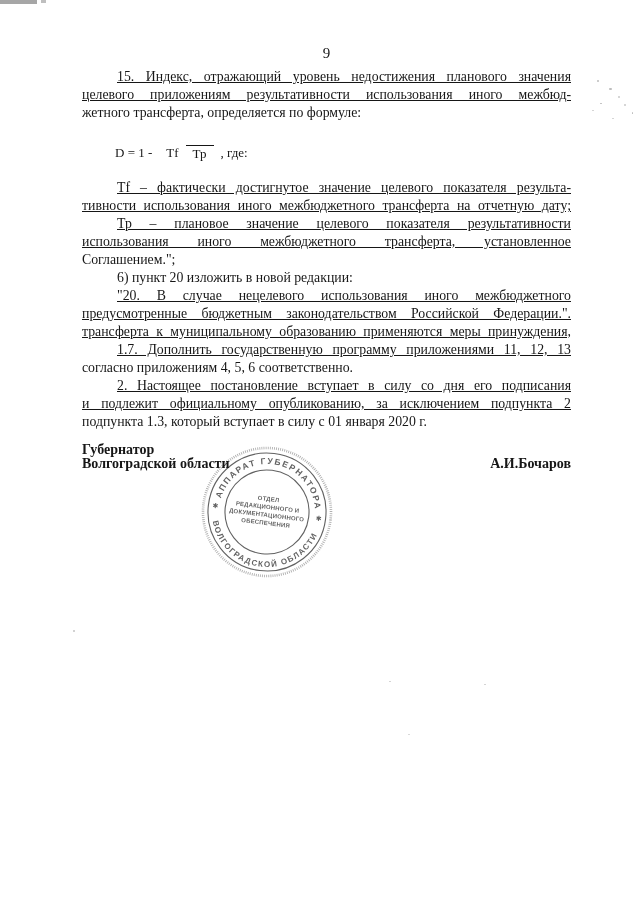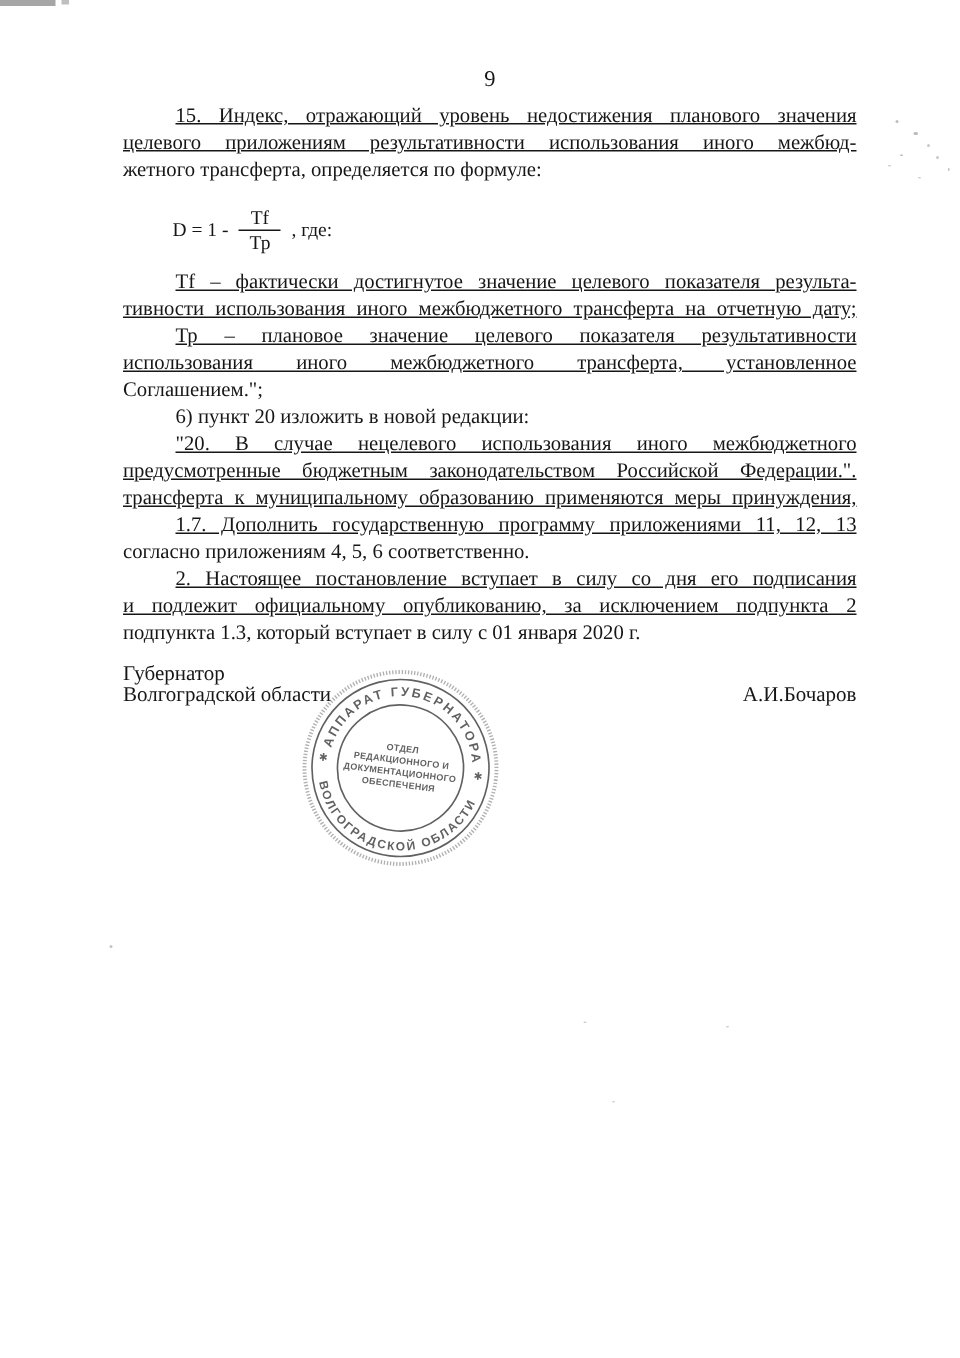--- a/index.html
+++ b/index.html
@@ -18,27 +18,27 @@
   .pageno{
     text-align:center;font-size:15px;line-height:18px;margin-bottom:6px;
   }
   .ln{line-height:18px;min-height:18px;}
   .ind{padding-left:35px;}
   .j{text-align:justify;text-align-last:justify;text-decoration:underline;}
   .formula{
     display:flex;align-items:center;gap:7px;
     height:36px;margin:13px 0 8px 33px;font-size:13px;
   }
-  .frac{display:inline-flex;flex-direction:column;align-items:center;}
+  .frac{display:inline-flex;flex-direction:row;align-items:center;}
   .frac .num{line-height:16px;padding:0 7px;}
   .frac .den{line-height:16px;padding:0 7px;border-top:1.2px solid #161616;}
   .sig{
     position:relative;z-index:2;
     display:flex;justify-content:space-between;align-items:flex-end;
-    margin-top:12px;font-weight:normal;font-size:14px;
+    margin-top:12px;font-weight:bold;font-size:14px;
   }
   .sig-title div{line-height:14px;}
   .sig-name{line-height:14px;}
   
   .stamp{
     position:absolute;left:197px;top:442px;width:140px;height:140px;
     z-index:1;opacity:0.82;
   }
   .stamp circle{fill:none;stroke:#3f3f3f;stroke-width:1.1;}
   .stamp .micro{stroke-width:2.6;stroke-dasharray:0.9 1.2;opacity:0.5;}

